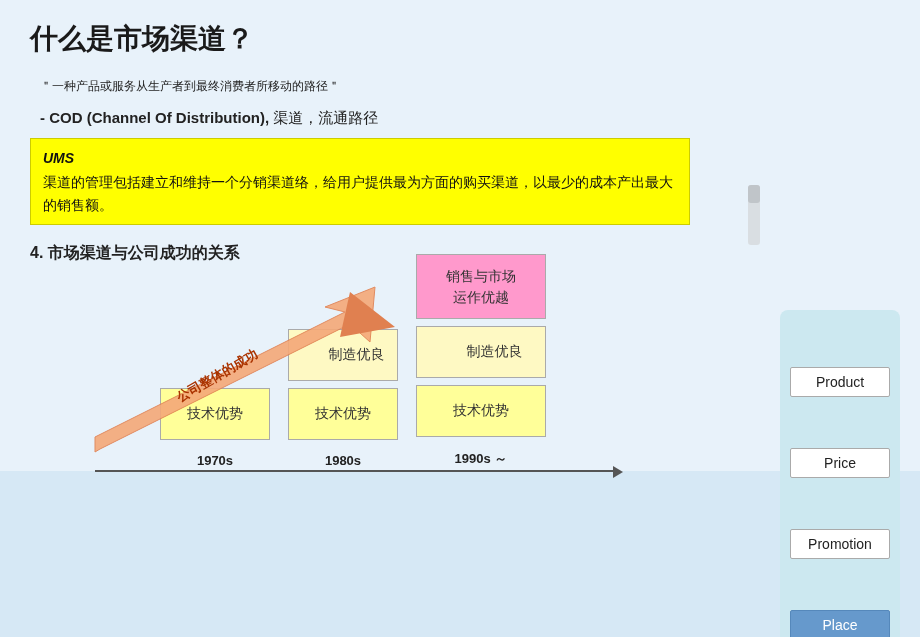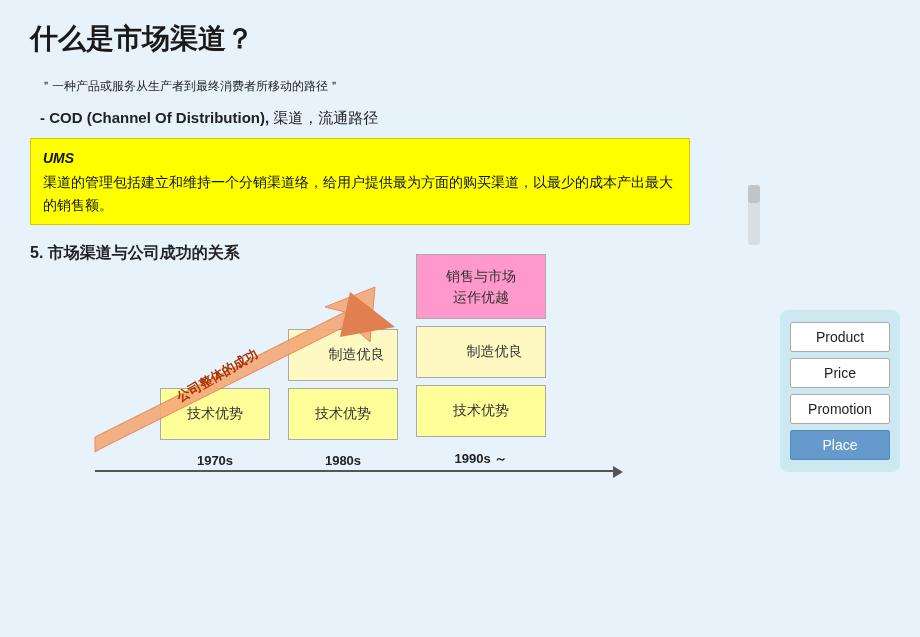--- a/index.html
+++ b/index.html
@@ -8,21 +8,21 @@
       font-family: 'Arial', 'Microsoft YaHei', sans-serif;
       width: 920px;
       height: 637px;
       overflow: hidden;
       position: relative;
     }
 
     .page-container {
       background: #e8f2fa;
       width: 920px;
-      height: 637px;
+      height: 471px;
       padding: 20px 30px;
       position: relative;
     }
 
     
     .page-title {
       font-size: 28px;
       font-weight: bold;
       color: #1a1a1a;
       margin-bottom: 20px;
@@ -128,20 +128,21 @@
     }
 
     .fourp-box {
       background: white;
       border: 1px solid #aaa;
       text-align: center;
       padding: 6px 16px;
       font-size: 14px;
       color: #222;
       border-radius: 2px;
+      margin-top: 45px;
     }
     .fourp-box.active {
       background: #6699cc;
       color: white;
       border-color: #5588bb;
     }
 
     
     .scrollbar-deco {
       position: absolute;
@@ -210,21 +211,21 @@
     <span> 渠道，流通路径</span>
   </div>
 
   <div class="highlight-box">
     <span class="ums-label">UMS</span>
     <span>渠道的管理包括建立和维持一个分销渠道络，给用户提供最为方面的购买渠道，以最少的成本产出最大的销售额。</span>
   </div>
 
   <div class="scrollbar-deco"></div>
 
-  <div class="section2-title">5. 市场渠道与公司成功的关系</div>
+  <div class="section2-title">4. 市场渠道与公司成功的关系</div>
 
   <div class="bottom-section" style="position:relative; height:220px;">
 
     <div class="bars-row" style="position:absolute; bottom:32px; left:65px; display:flex; align-items:flex-end; gap:18px;">
 
       <div class="decade-col">
         <div class="bar bar-yellow" style="width:110px; height:52px; text-align:center; display:flex; align-items:center; justify-content:center; font-size:14px; border:1px solid #aaa;">技术优势</div>
         <div class="year-label">1970s</div>
       </div>
 

